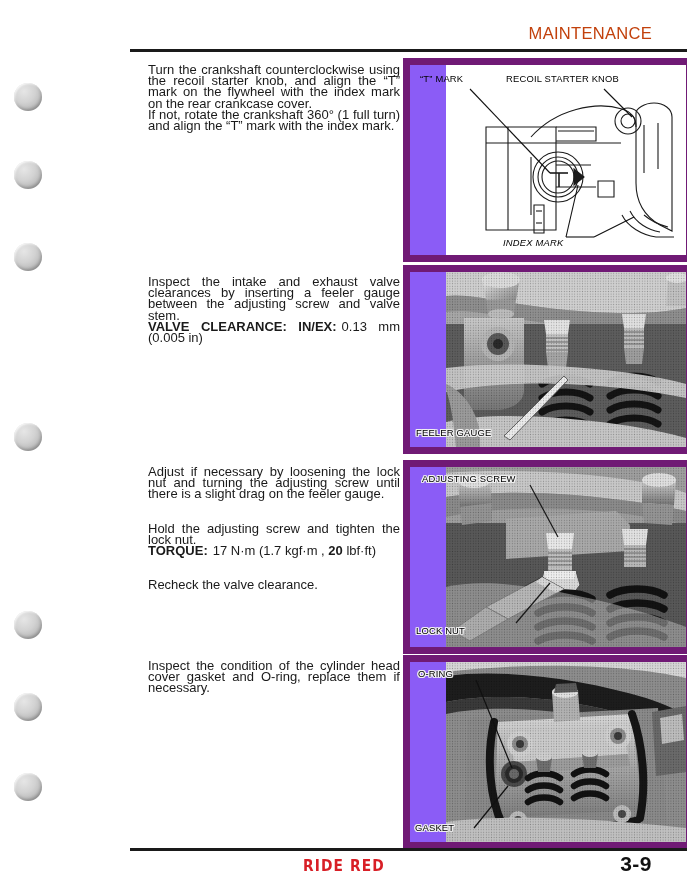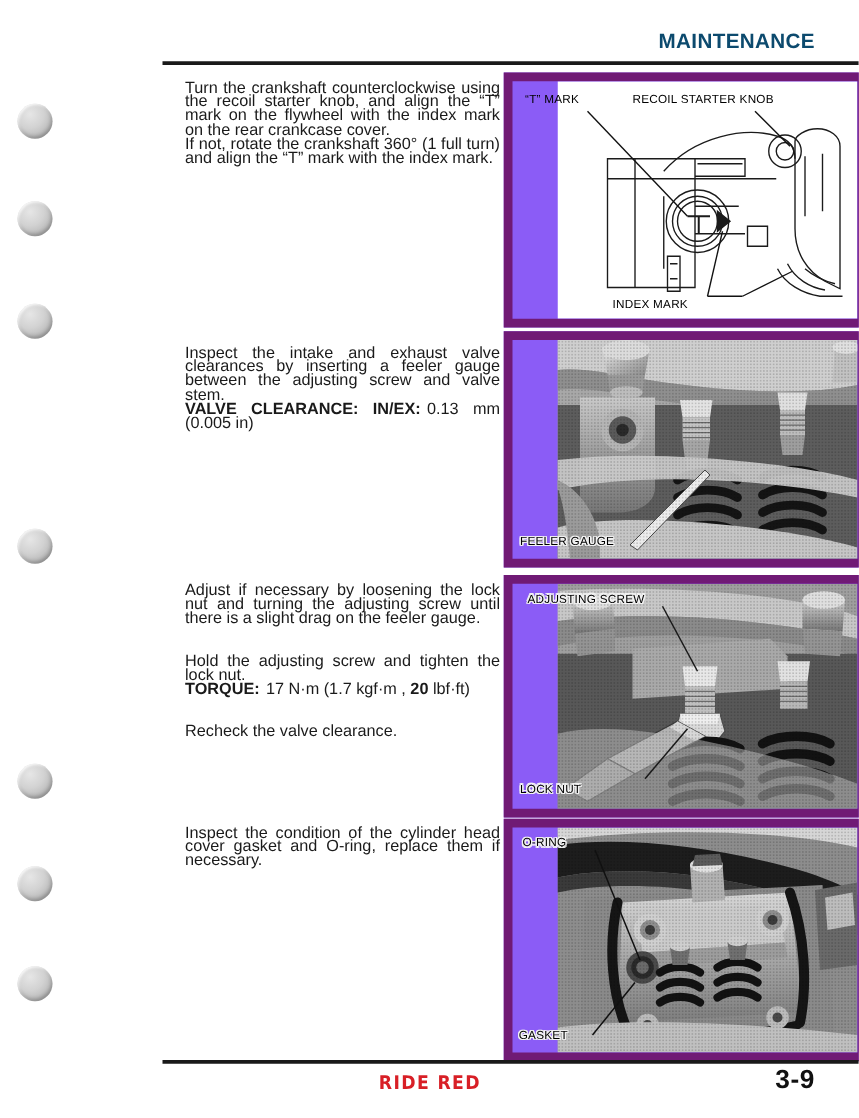--- a/index.html
+++ b/index.html
@@ -33,23 +33,23 @@
     left: 130px;
     top: 24px;
     width: 557px;
     height: 28px;
   }
   .header-title {
     position: absolute;
     right: 35px;
     top: 0;
     font-size: 16.5px;
-    font-weight: bold;
+    font-weight: normal;
     letter-spacing: 0.3px;
-    color: #0c4a6e;
+    color: #c2410c;
   }
   .header-rule {
     position: absolute;
     left: 0;
     bottom: 0;
     width: 100%;
     height: 3px;
     background: #1a1a1a;
   }
 
@@ -198,21 +198,21 @@
     <g stroke="#111" stroke-width="1.1" fill="none">
       <path d="M24 24 L104 108"></path>
       <path d="M158 24 L186 52"></path>
       <path d="M120 172 L132 120"></path>
       <path d="M148 172 L188 152"></path>
       <path d="M120 172 L148 172"></path>
     </g>
   </svg>
   <div class="callout" style="left:10px; top:8px;">“T” MARK</div>
   <div class="callout" style="left:96px; top:8px;text-align:center;">RECOIL STARTER KNOB</div>
-  <div class="callout" style="left:80px; top:172px;">INDEX MARK</div>
+  <div class="callout" style="left:93px; top:172px;font-style:italic;">INDEX MARK</div>
 </div>
 
 <div class="textcol" style="top:276px;">
   <p>Inspect the intake and exhaust valve clearances by inserting a feeler gauge between the adjusting screw and valve stem.</p>
   <p class="spec">
     <span>VALVE CLEARANCE: IN/EX:</span><span class="val">0.13 mm (0.005 in)</span>
   </p>
 </div>
 
 <div class="figure" style="left:403px; top:265px; width:240px; height:175px;">

